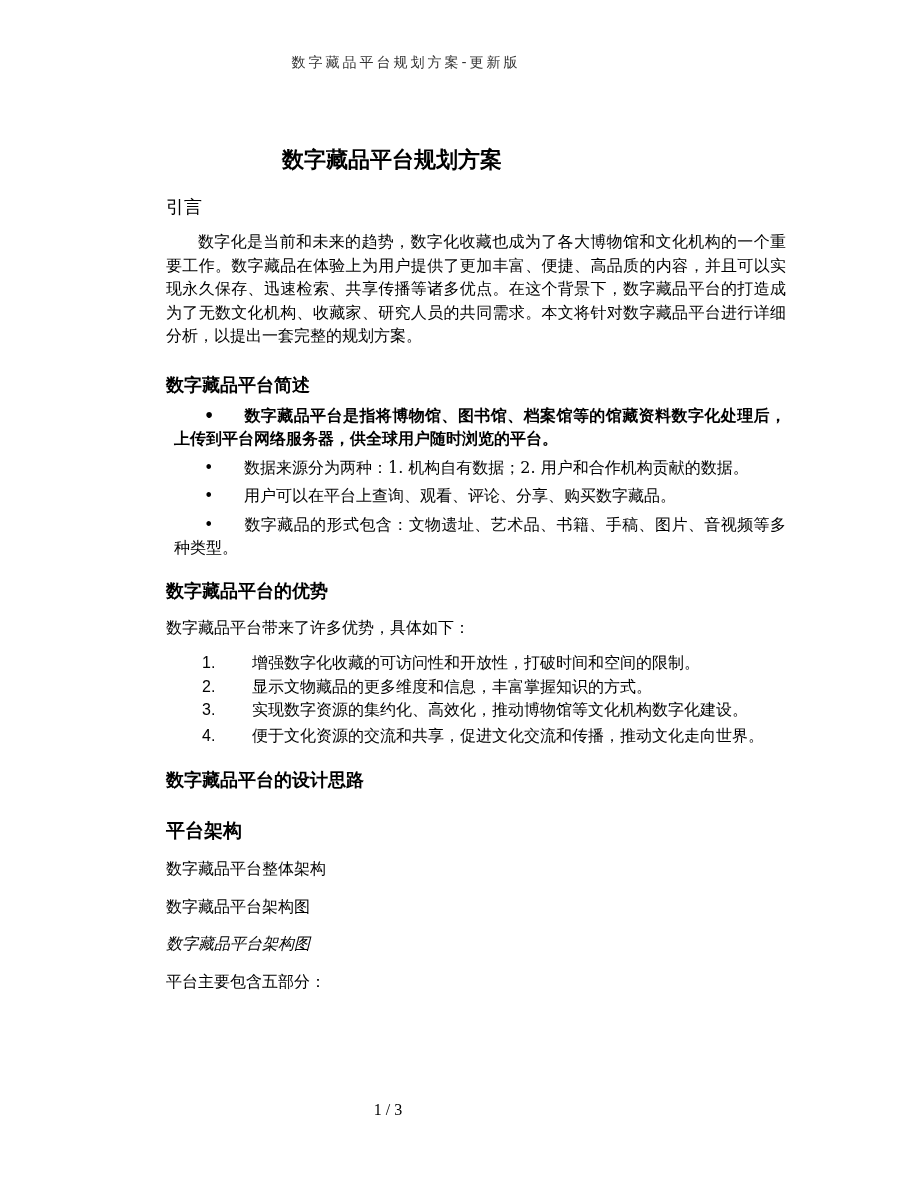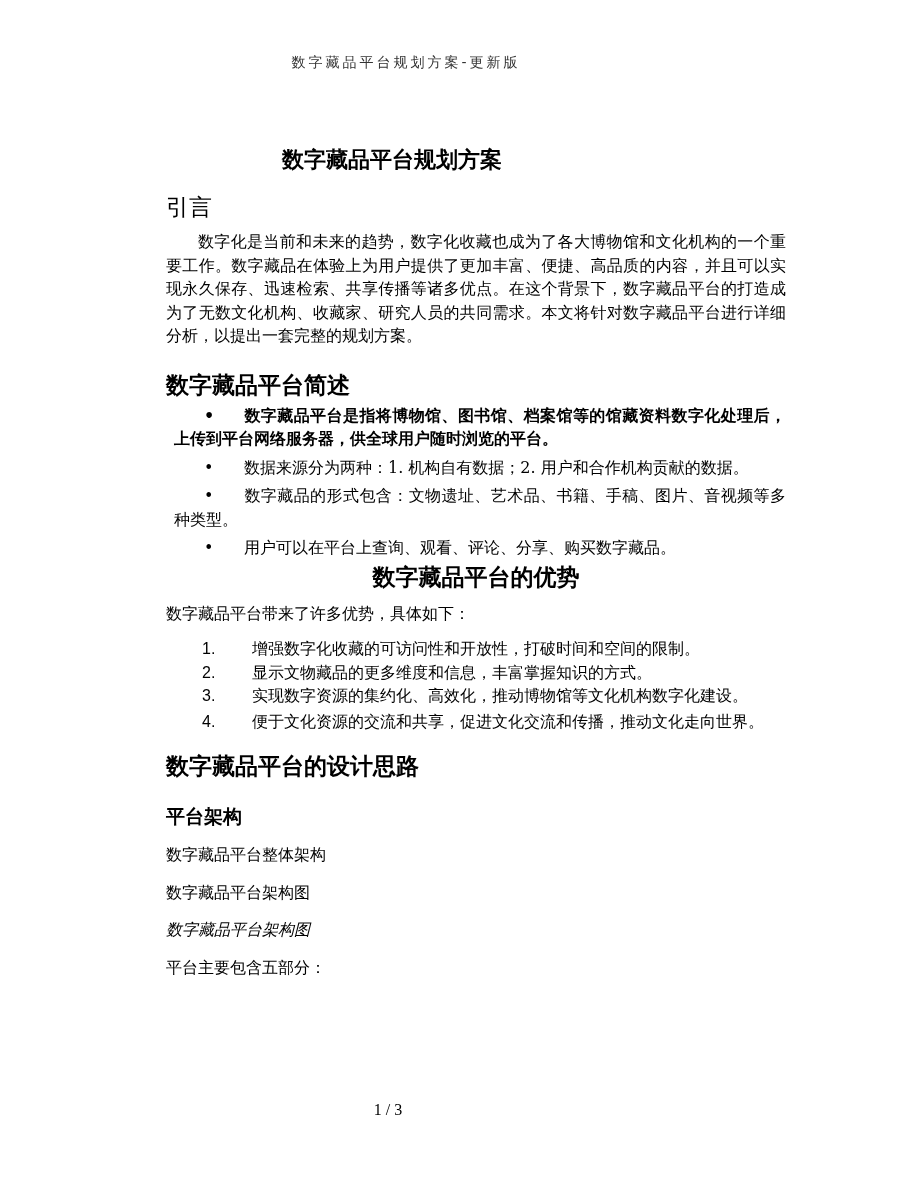--- a/index.html
+++ b/index.html
@@ -16,21 +16,21 @@
     }
     .doc-title {
       position: absolute; top: 145px; left: 0; width: 784px;
       text-align: center; font-size: 22px; font-weight: bold;
       font-family: "DejaVu Sans", sans-serif;
     }
     .content {
       position: absolute; left: 166px; width: 620px; top: 190px;
     }
     h2 {
-      margin: 0; font-size: 23px; font-weight: bold;
+      margin: 0; font-size: 18px; font-weight: bold;
       font-family: "DejaVu Sans", sans-serif;
       line-height: 34px;
     }
     h2.light { font-weight: normal; }
     h3 {
       margin: 0; font-size: 19px; font-weight: bold;
       font-family: "DejaVu Sans", sans-serif;
       line-height: 30px;
     }
     p {
@@ -69,28 +69,28 @@
 
   <h2 style="margin-top:20px;">数字藏品平台简述</h2>
   <div>
     <div class="bullet-item" style="margin-top:2px;font-weight:bold;">
       <span class="bullet-mark">•</span><span>数字藏品平台是指将博物馆、图书馆、档案馆等的馆藏资料数字化处理后，上传到平台网络服务器，供全球用户随时浏览的平台。</span>
     </div>
     <div class="bullet-item" style="margin-top:5px;">
       <span class="bullet-mark">•</span><span>数据来源分为两种：1. 机构自有数据；2. 用户和合作机构贡献的数据。</span>
     </div>
     <div class="bullet-item" style="margin-top:5px;">
-      <span class="bullet-mark">•</span><span>数字藏品的形式包含：文物遗址、艺术品、书籍、手稿、图片、音视频等多种类型。</span>
+      <span class="bullet-mark">•</span><span>用户可以在平台上查询、观看、评论、分享、购买数字藏品。</span>
     </div>
     <div class="bullet-item" style="margin-top:5px;">
-      <span class="bullet-mark">•</span><span>用户可以在平台上查询、观看、评论、分享、购买数字藏品。</span>
+      <span class="bullet-mark">•</span><span>数字藏品的形式包含：文物遗址、艺术品、书籍、手稿、图片、音视频等多种类型。</span>
     </div>
   </div>
 
-  <h2 style="text-align:center;">数字藏品平台的优势</h2>
+  <h2 style="margin-top:14px;">数字藏品平台的优势</h2>
   <p style="margin-top:8px;">数字藏品平台带来了许多优势，具体如下：</p>
   <div style="margin-top:12px;">
     <div class="num-item">
       <span class="num-mark">1.</span><span>增强数字化收藏的可访问性和开放性，打破时间和空间的限制。</span>
     </div>
     <div class="num-item">
       <span class="num-mark">2.</span><span>显示文物藏品的更多维度和信息，丰富掌握知识的方式。</span>
     </div>
     <div class="num-item">
       <span class="num-mark">3.</span><span>实现数字资源的集约化、高效化，推动博物馆等文化机构数字化建设。</span>

